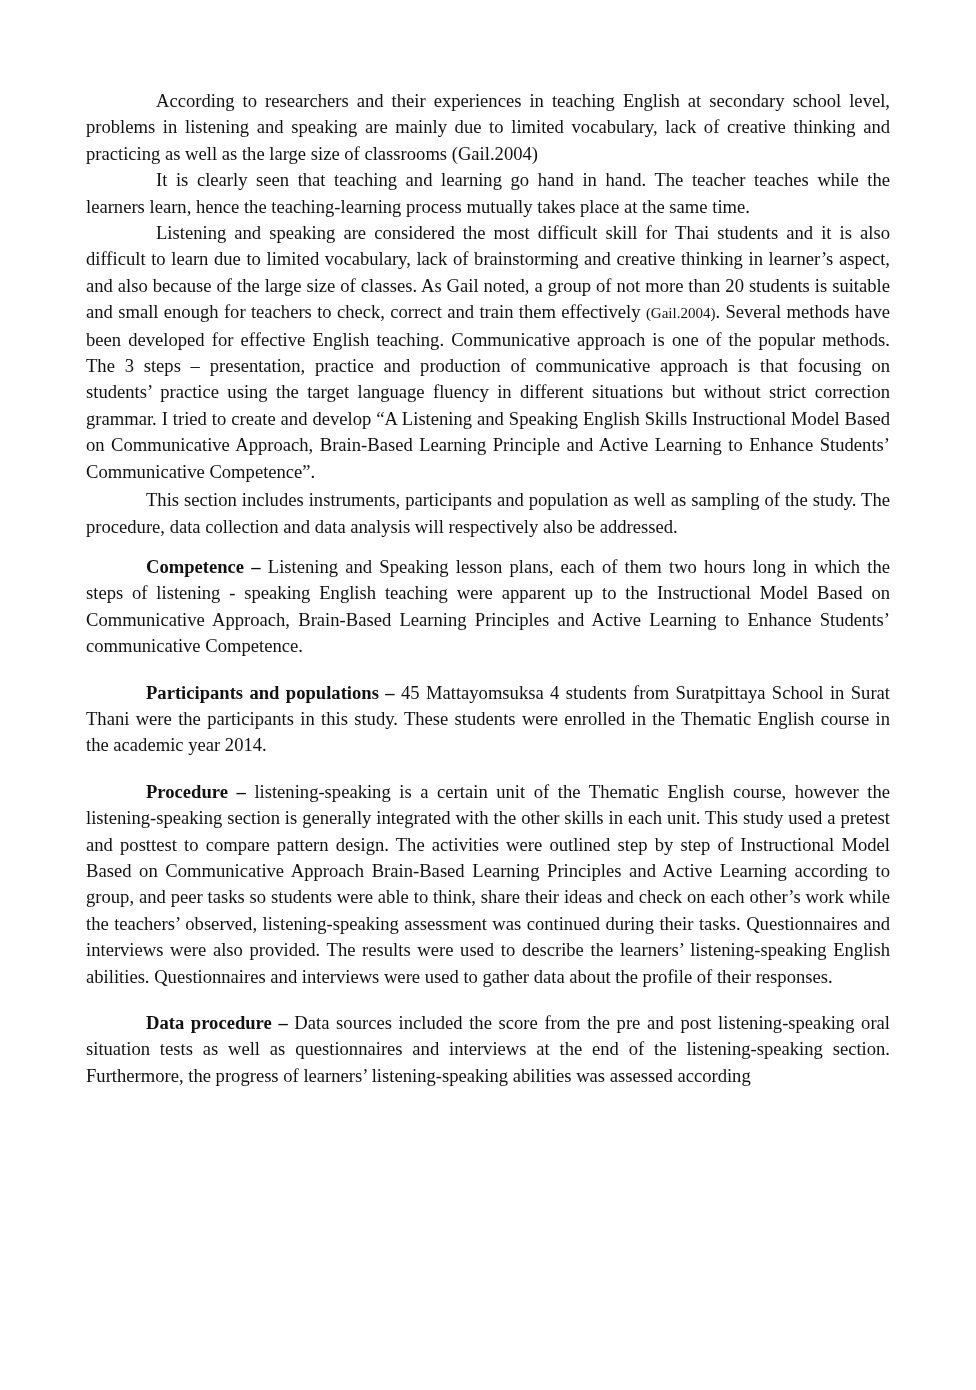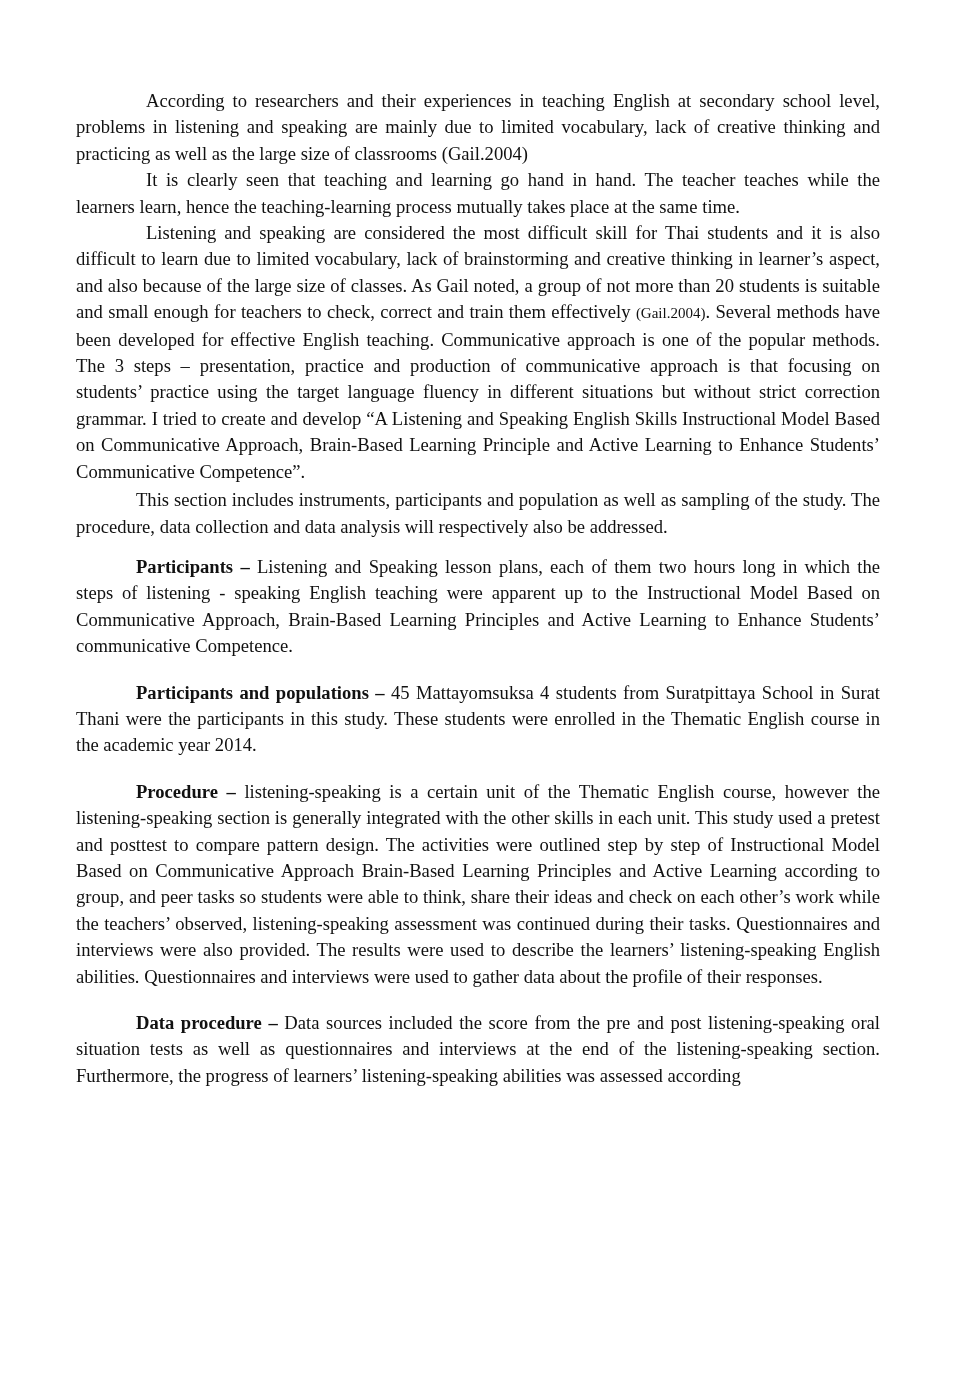--- a/index.html
+++ b/index.html
@@ -1,18 +1,18 @@
 <!DOCTYPE html>
 <html><head>
 <meta charset="utf-8">
 <style>
   html, body { margin: 0; padding: 0; background: #ffffff; }
   body { width: 976px; height: 1390px; position: relative; overflow: hidden;
          font-family: "Liberation Serif", serif; color: #111; font-size: 18.6px; }
-  .page { position: absolute; left: 76px; top: 88px; width: 804px; }
+  .page { position: absolute; left: 86px; top: 88px; width: 804px; }
   p { margin: 0; text-align: justify; line-height: 26.4px; }
   .indent { text-indent: 70px; }
   .indent2 { text-indent: 60px; }
   .heading { font-weight: bold; margin-top: 28px; line-height: 26.4px; }
   b { font-weight: bold; }
   .gap-s { margin-top: 14px; }
   .gap-m { margin-top: 2px; }
   .gap-l { margin-top: 20px; }
   .tight { line-height: 23.5px; }
   .small-cite { font-size: 15px; }
@@ -22,21 +22,21 @@
 
 <div class="page">
 
   <p class="indent">According to researchers and their experiences in teaching English at secondary school level, problems in listening and speaking are mainly due to limited vocabulary, lack of creative thinking and  practicing as well as the large size of classrooms (Gail.2004)</p>
   <p class="indent">It is clearly seen that teaching and learning go hand in hand. The teacher teaches while the learners learn, hence the teaching-learning process mutually takes place at the same time.</p>
   <p class="indent"><span>Listening and speaking are considered the most difficult skill for Thai students and it is also difficult to learn due to limited vocabulary, lack of brainstorming and creative thinking in learner’s aspect, and also because of the large size of classes. As Gail noted, a group of not more than 20 students is suitable and small enough for teachers to check, correct and train them effectively</span> <span class="small-cite">(Gail.2004)</span><span>. Several methods have been developed for effective English teaching. Communicative approach is one of the popular methods. The 3 steps – presentation, practice and production of communicative approach is that focusing on students’ practice using the target language fluency in different situations but without strict correction grammar. I tried to create and develop “A Listening and Speaking English Skills Instructional Model Based on Communicative Approach, Brain-Based Learning Principle and Active Learning to Enhance Students’ Communicative Competence”.</span></p>
 
 
   <p class="indent2 gap-m">This section includes instruments, participants and population as well as sampling of the study. The procedure, data collection and data analysis will respectively also be addressed.</p>
 
-  <p class="indent2 gap-s"><b>Participants –</b><span> Listening and Speaking lesson plans, each of them two hours long in which the steps of listening - speaking English teaching were apparent up to the Instructional Model Based on Communicative Approach, Brain-Based Learning Principles and Active Learning to Enhance Students’ communicative Competence.</span></p>
+  <p class="indent2 gap-s"><b>Competence –</b><span> Listening and Speaking lesson plans, each of them two hours long in which the steps of listening - speaking English teaching were apparent up to the Instructional Model Based on Communicative Approach, Brain-Based Learning Principles and Active Learning to Enhance Students’ communicative Competence.</span></p>
 
   <p class="indent2 gap-l"><b>Participants and populations –</b><span> 45 Mattayomsuksa 4 students from Suratpittaya School in Surat Thani were the participants in this study. These students were enrolled in the Thematic English course in the academic year 2014.</span></p>
 
   <p class="indent2 gap-l"><b>Procedure –</b><span> listening-speaking is a certain unit of the Thematic English course, however the listening-speaking section is generally integrated with the other skills in each unit. This study used a pretest and posttest to compare pattern design. The activities were outlined step by step of Instructional Model Based on Communicative Approach Brain-Based Learning Principles and Active Learning according to group, and peer tasks so students were able to think, share their ideas and check on each other’s work while the teachers’ observed, listening-speaking assessment was continued during their tasks. Questionnaires and interviews were also provided. The results were used to describe the learners’ listening-speaking English abilities. Questionnaires and interviews were used to gather data about the profile of their responses.</span></p>
 
   <p class="indent2 gap-l"><b>Data procedure –</b><span> Data sources included the score from the pre and post listening-speaking oral situation tests as well as questionnaires and interviews at the end of the listening-speaking section. Furthermore, the progress of learners’ listening-speaking abilities was assessed according</span></p>
 
 </div>
 
 </body></html>

